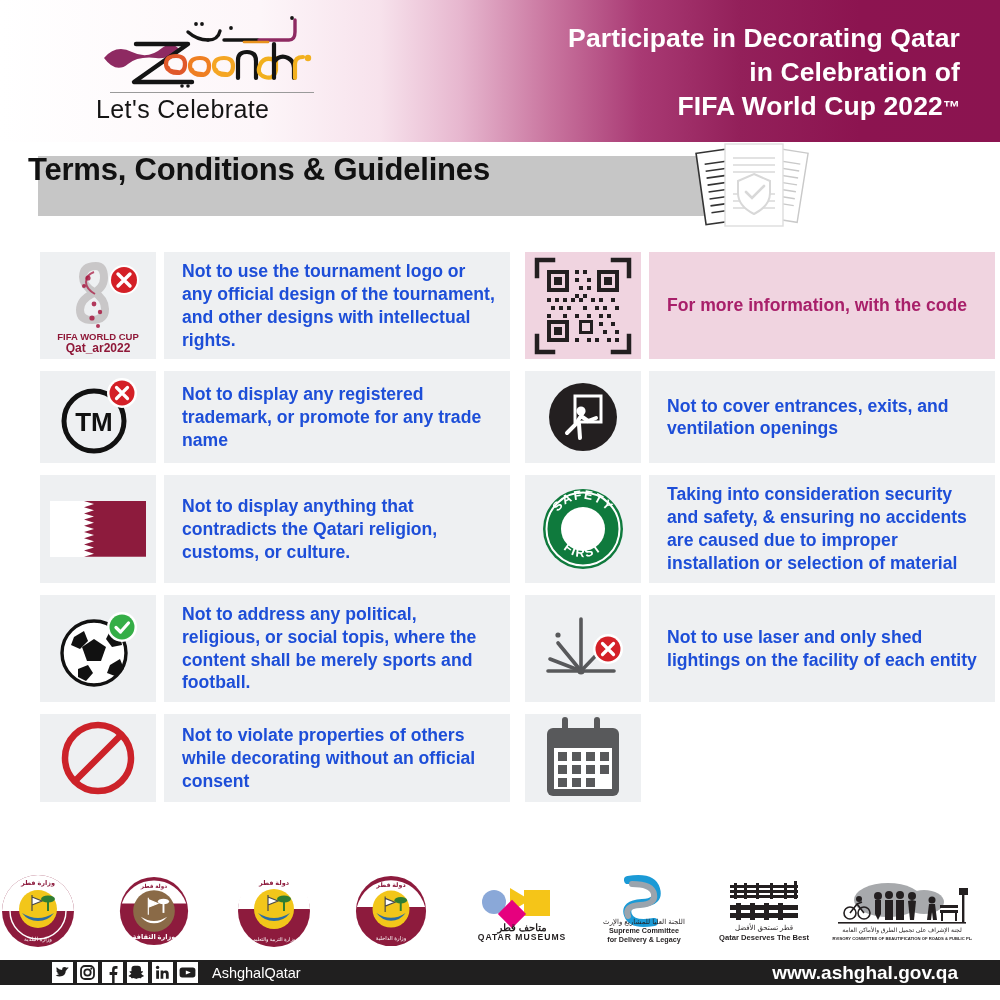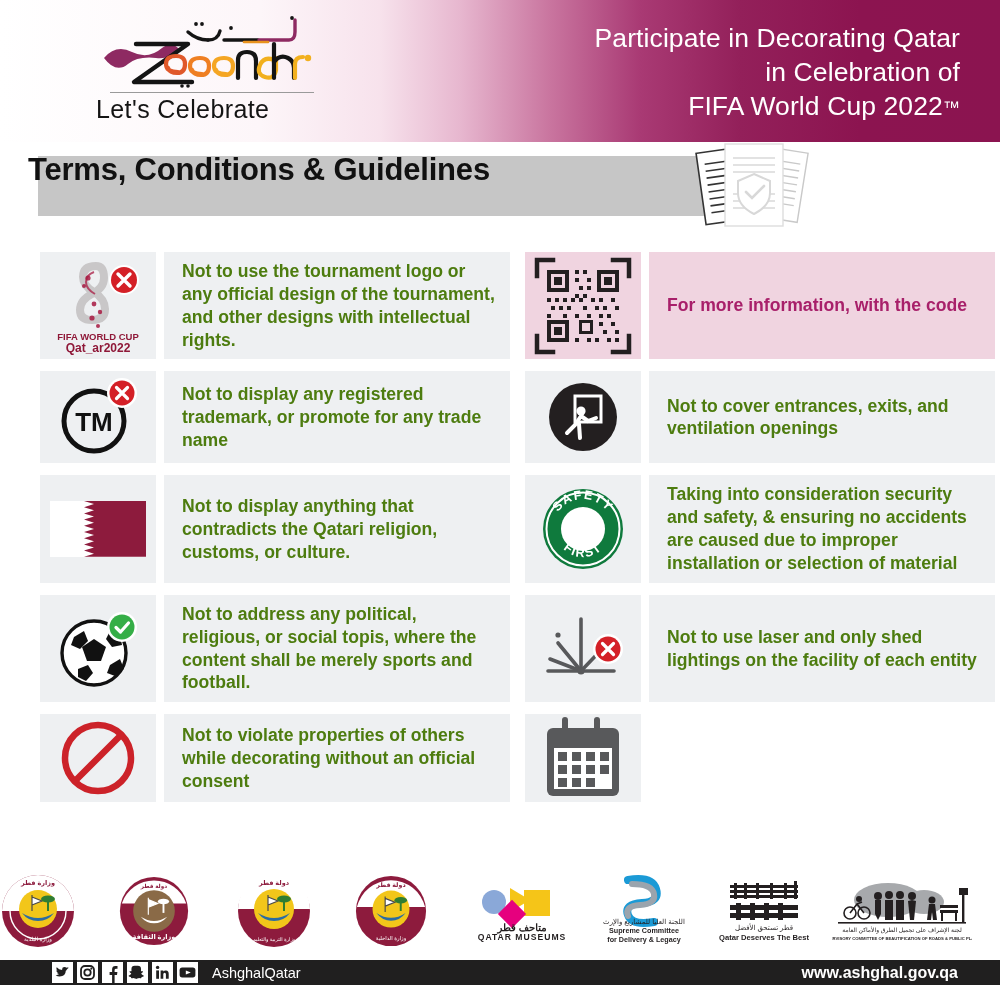--- a/index.html
+++ b/index.html
@@ -13,21 +13,21 @@
   
   .header{position:relative;height:142px;width:1000px;overflow:hidden;
     background:linear-gradient(90deg,#ffffff 0%,#fdf6f9 26%,#f7e2ec 38%,#e7b7cf 46%,
       #c9759f 55%,#a93a74 64%,#93205a 74%,#8c1450 86%,#8b1450 100%);}
   .logo-wrap{position:absolute;left:96px;top:10px;width:232px;height:118px;}
   .logo-svg{display:block;}
   .logo-rule{position:absolute;left:14px;top:82px;width:204px;height:1px;background:#9a9a9a;}
   .logo-tag{position:absolute;left:0;top:85px;width:232px;text-align:left;
     font-size:25px;color:#141414;letter-spacing:.4px;font-family:"Liberation Sans",sans-serif;}
   .header-title{position:absolute;right:40px;top:22px;width:560px;text-align:right;
-    color:#ffffff;font-weight:normal;font-size:26.5px;line-height:1.28;letter-spacing:.1px;}
+    color:#ffffff;font-weight:bold;font-size:26.5px;line-height:1.28;letter-spacing:.1px;}
   .header-title div{white-space:nowrap;}
   .tm{font-size:17px;vertical-align:2px;}
 
   
   .titlebar-zone{position:relative;height:100px;}
   .titlebar{position:absolute;left:38px;top:14px;width:730px;height:60px;background:#c6c6c6;}
   .titlebar-text{position:absolute;left:28px;top:10px;font-size:31px;font-weight:bold;color:#111111;
     letter-spacing:-.2px;}
   .docs-icon{position:absolute;left:685px;top:-6px;width:130px;height:96px;}
 
@@ -36,35 +36,35 @@
   .row{display:flex;margin-bottom:12px;height:auto;}
   .col{display:flex;width:470px;}
   .col.left{margin-left:40px;margin-right:15px;}
   .col.right{margin-left:0px;}
   .icon-box{width:116px;flex:0 0 116px;background:#eef0f2;display:flex;align-items:center;
     justify-content:center;}
   .icon-box.qr{background:#f0d4e0;}
   .text-box{flex:1 1 auto;background:#eef0f2;display:flex;align-items:center;
     padding:8px 14px 8px 18px;box-sizing:border-box;margin-left:8px;}
   .text-box.qr{background:#f0d4e0;}
-  .rule-text{font-size:17.6px;font-weight:bold;color:#4d7c0f;line-height:1.30;}
+  .rule-text{font-size:17.6px;font-weight:bold;color:#1d4ed8;line-height:1.30;}
   .rule-text.pink{color:#a8206a;}
   .sup{font-size:11px;vertical-align:5px;}
 
   
   .logos{position:absolute;left:0;top:862px;width:1000px;height:98px;
     display:flex;align-items:center;}
   .logo-slot{display:flex;flex-direction:column;justify-content:center;}
 
   
   .bottombar{position:absolute;left:0;top:960px;width:1000px;height:25px;background:#201f1f;
     display:flex;align-items:center;}
   .social{display:flex;align-items:center;margin-left:52px;gap:4px;}
   .handle{color:#ffffff;font-size:14.5px;margin-left:10px;}
-  .weburl{position:absolute;right:42px;color:#ffffff;font-size:16px;font-weight:bold;}
+  .weburl{position:absolute;right:42px;color:#ffffff;font-size:19px;font-weight:bold;}
 </style>
 </head>
 <body>
 
 <div class="page">
 
   <div class="header">
 
     <div class="logo-wrap">
       <svg class="logo-svg" width="232" height="86" viewBox="0 0 232 86">

